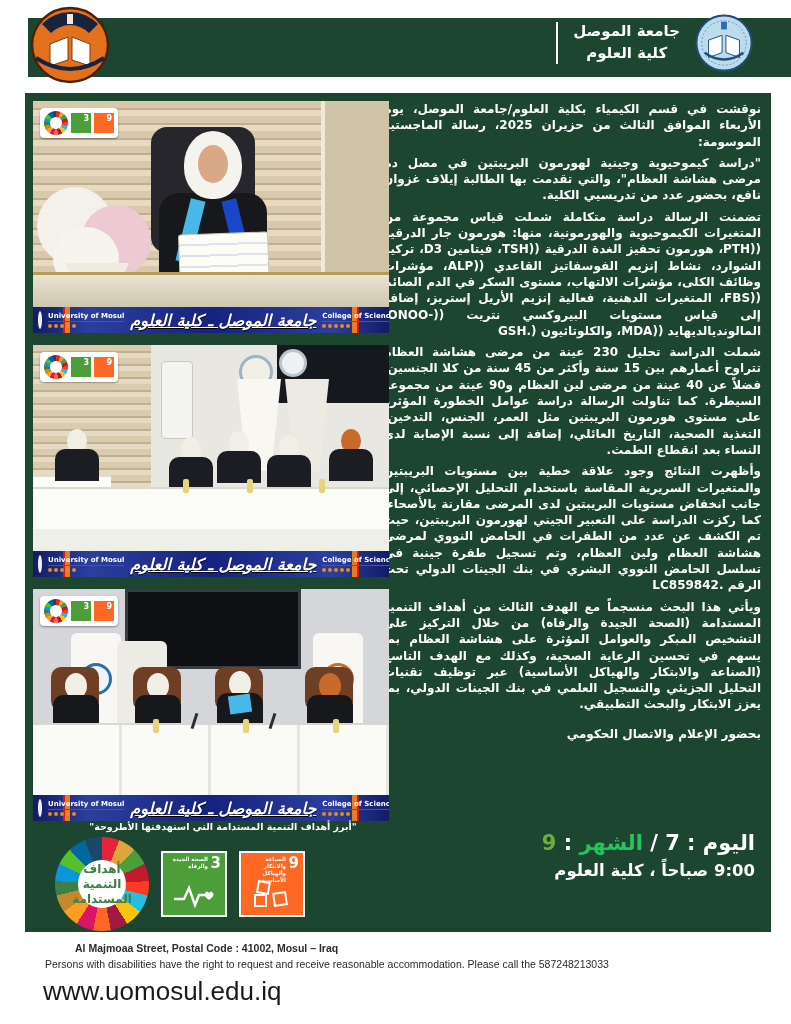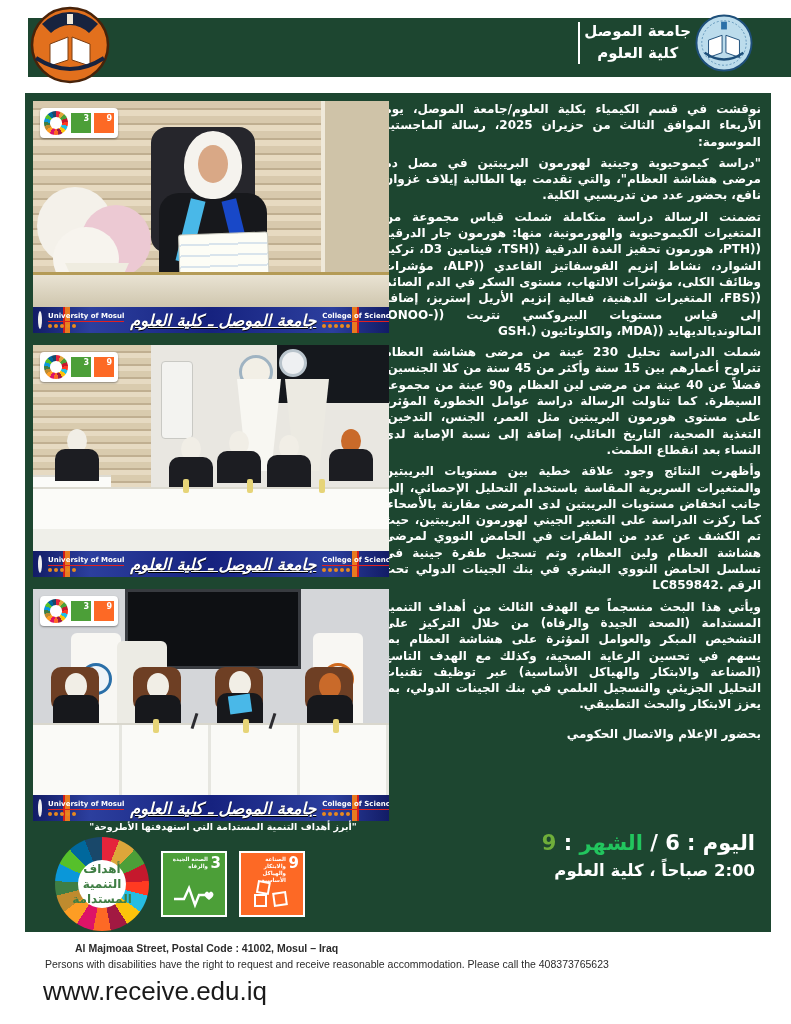--- a/index.html
+++ b/index.html
@@ -3,21 +3,21 @@
 <meta charset="utf-8">
 <style>
   html,body{margin:0;padding:0;}
   body{
     width:791px;height:1024px;position:relative;background:#ffffff;
     font-family:"DejaVu Sans","Liberation Sans",sans-serif;overflow:hidden;
   }
   
   .hdr-band{position:absolute;left:28px;right:0;top:18px;height:59px;background:#1d4630;}
   .hdr-logo-orange{position:absolute;left:30px;top:6px;width:80px;height:78px;z-index:3;}
-  .hdr-right{position:absolute;right:38px;top:14px;display:flex;align-items:center;gap:4px;z-index:3;}
+  .hdr-right{position:absolute;right:38px;top:14px;display:flex;align-items:center;gap:15px;z-index:3;}
   .hdr-sep{width:2px;height:42px;background:#ffffff;}
   .hdr-title{color:#ffffff;font-weight:bold;font-size:15px;line-height:1.45;text-align:center;direction:rtl;}
   .hdr-logo-blue{width:58px;height:58px;}
   
   .sheet{position:absolute;left:25px;top:93px;width:746px;height:839px;background:#1d4630;}
   
   .text-col{position:absolute;top:8px;right:10px;width:378px;direction:rtl;}
   .art-title{color:#f3ee10;font-weight:bold;font-size:16.5px;line-height:1.6;text-align:justify;margin:0 0 12px 0;}
   .text-col p{color:#ffffff;font-weight:bold;font-size:12px;line-height:16.3px;text-align:justify;margin:0 0 5px 0;}
   .signature{color:#ffffff;font-weight:bold;font-size:12px;margin-top:14px;text-align:right;direction:rtl;}
@@ -381,22 +381,22 @@
       <span class="lbl">الصناعة والابتكار والهياكل الأساسية</span>
       <svg width="40" height="30" viewBox="0 0 40 30">
         <rect x="6" y="3" width="11" height="11" fill="none" stroke="#ffffff" stroke-width="2" transform="rotate(10 11 8)"></rect>
         <rect x="3" y="16" width="11" height="11" fill="none" stroke="#ffffff" stroke-width="2"></rect>
         <rect x="22" y="14" width="12" height="12" fill="none" stroke="#ffffff" stroke-width="2" transform="rotate(-8 28 20)"></rect>
       </svg>
     </div>
   </div>
 
   <div class="when">
-    <div class="date-line"><span>اليوم : 6 / </span><span class="month-word">الشهر</span><span> :  </span><span class="month-val">9</span></div>
-    <div class="time-line">2:00 صباحاً ، كلية العلوم</div>
+    <div class="date-line"><span>اليوم : 7 / </span><span class="month-word">الشهر</span><span> :  </span><span class="month-val">9</span></div>
+    <div class="time-line">9:00 صباحاً ، كلية العلوم</div>
   </div>
 </div>
 
 <div class="footer">
   <div class="ft-address">Al Majmoaa  Street, Postal Code : 41002, Mosul – Iraq</div>
-  <div class="ft-access">Persons with disabilities have the right to request and receive reasonable accommodation. Please call the 408373765623</div>
-  <div class="ft-site">www.receive.edu.iq</div>
+  <div class="ft-access">Persons with disabilities have the right to request and receive reasonable accommodation. Please call the 587248213033</div>
+  <div class="ft-site">www.uomosul.edu.iq</div>
 </div>
 
 </body></html>

